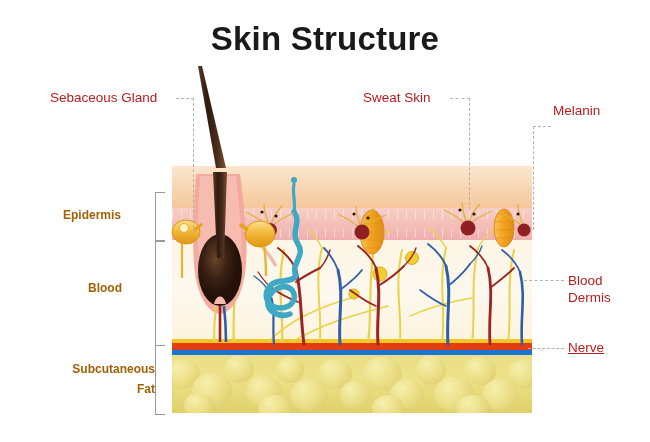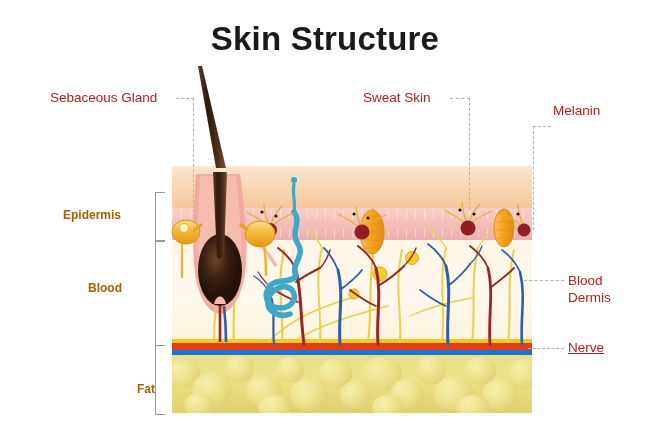--- a/index.html
+++ b/index.html
@@ -275,16 +275,16 @@
 <div class="lbl" style="left:568px;top:340px;text-decoration:underline;">Nerve</div>
 <div class="dashH" style="left:528px;top:348px;width:36px;"></div>
 
 <div class="lbl dark" style="left:63px;top:208px;">Epidermis</div>
 <div class="brk" style="left:155px;top:192px;height:48px;"></div>
 
 <div class="lbl dark" style="left:88px;top:281px;">Blood</div>
 <div class="brk" style="left:155px;top:240px;height:104px;"></div>
 
 <div class="lbl dark two" style="left:10px;top:359px;width:145px;text-align:right;line-height:20px;">
-  <br>
+  <span>Subcutaneous</span><br>
   <span>Fat</span>
 </div>
 <div class="brk" style="left:155px;top:345px;height:68px;"></div>
 
 </body></html>

